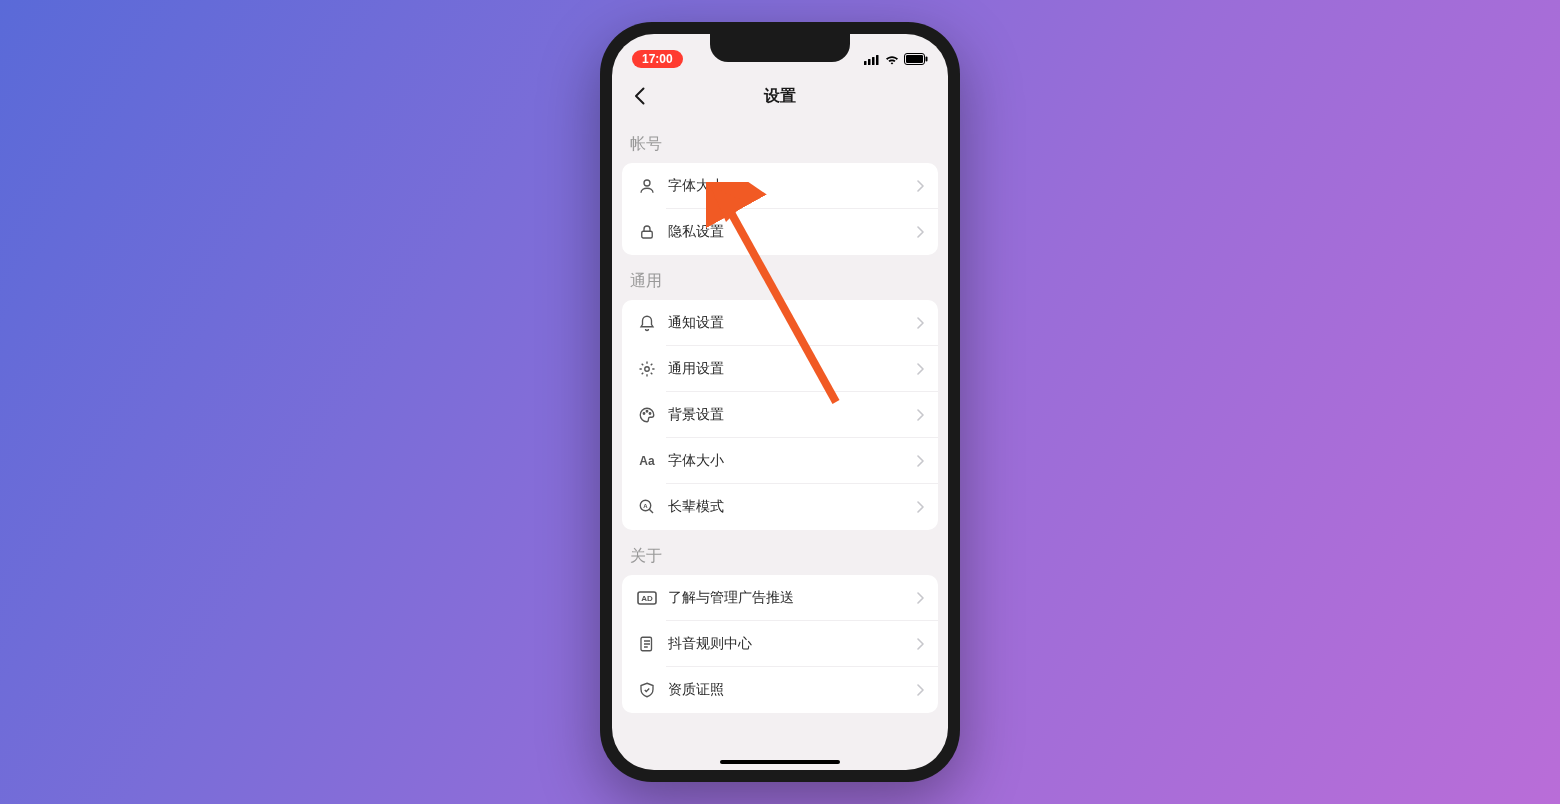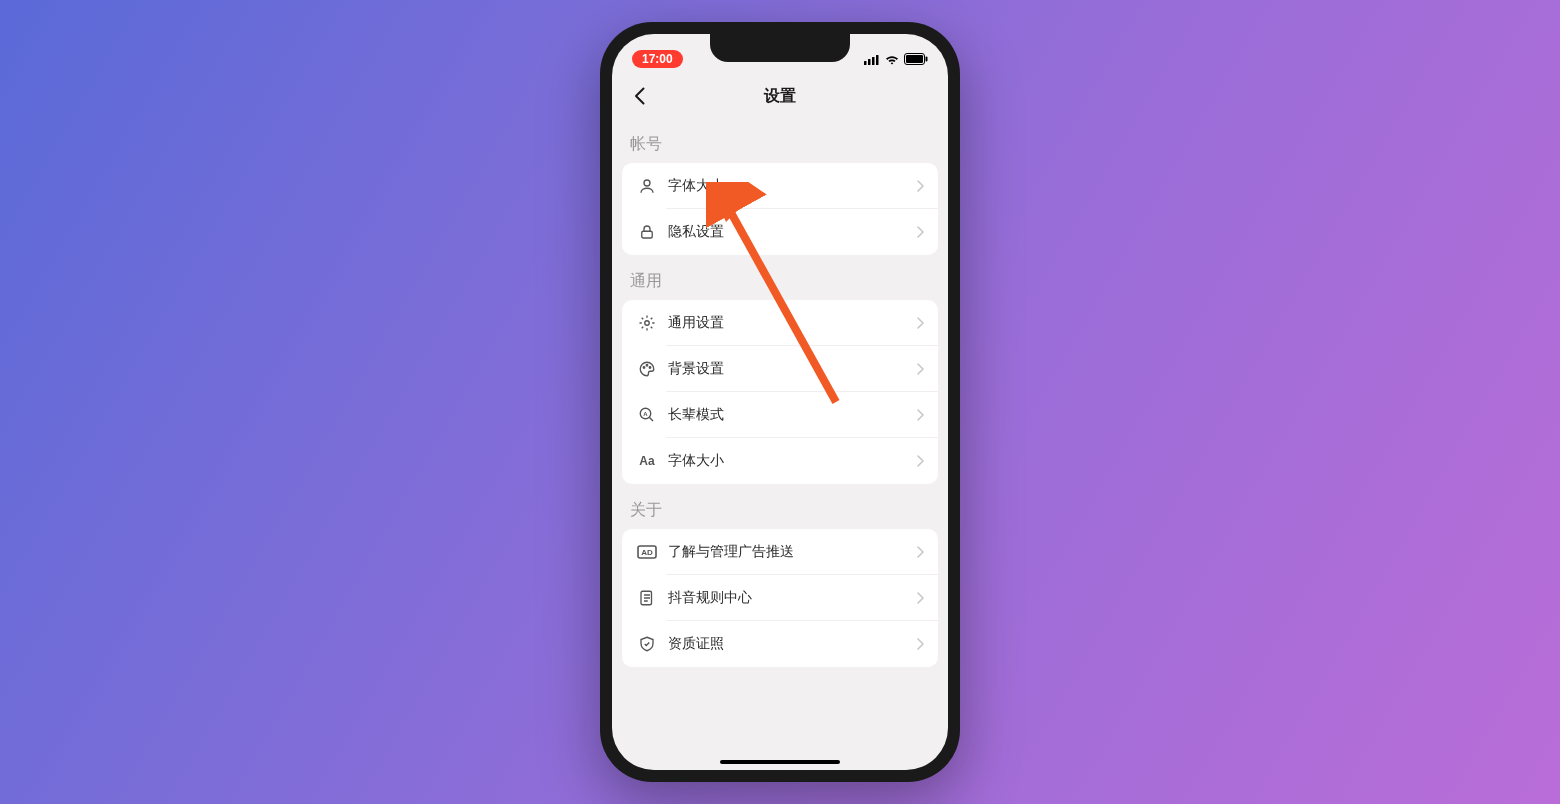--- a/index.html
+++ b/index.html
@@ -244,20 +244,34 @@
               </svg>
           </span>
         </div>
       </div>
 
       <div class="section-header">通用</div>
       <div class="section-card">
         <div class="row">
           <span class="row-icon">
             <svg width="18" height="18" viewBox="0 0 24 24" fill="none" stroke="#555" stroke-width="1.8">
+                <path d="M6 9a6 6 0 1 1 12 0v5l2 3H4l2-3V9z"></path>
+                <path d="M10 20a2 2 0 0 0 4 0"></path>
+              </svg>
+          </span>
+          <span class="row-label">通知设置</span>
+          <span class="row-chevron">
+              <svg width="7" height="12" viewBox="0 0 7 12">
+                <path d="M1 1l5 5-5 5" stroke="#c7c7cc" stroke-width="1.6" fill="none" stroke-linecap="round" stroke-linejoin="round"></path>
+              </svg>
+            </span>
+        </div>
+        <div class="row">
+          <span class="row-icon">
+            <svg width="18" height="18" viewBox="0 0 24 24" fill="none" stroke="#555" stroke-width="1.8">
                 <circle cx="12" cy="12" r="3"></circle>
                 <path d="M12 2v3M12 19v3M4.9 4.9l2.1 2.1M17 17l2.1 2.1M2 12h3M19 12h3M4.9 19.1 7 17M17 7l2.1-2.1"></path>
               </svg>
           </span>
           <span class="row-label">通用设置</span>
           <span class="row-chevron">
               <svg width="7" height="12" viewBox="0 0 7 12">
                 <path d="M1 1l5 5-5 5" stroke="#c7c7cc" stroke-width="1.6" fill="none" stroke-linecap="round" stroke-linejoin="round"></path>
               </svg>
             </span>
@@ -272,37 +286,37 @@
               </svg>
           </span>
           <span class="row-label">背景设置</span>
           <span class="row-chevron">
               <svg width="7" height="12" viewBox="0 0 7 12">
                 <path d="M1 1l5 5-5 5" stroke="#c7c7cc" stroke-width="1.6" fill="none" stroke-linecap="round" stroke-linejoin="round"></path>
               </svg>
             </span>
         </div>
         <div class="row">
+          <span class="row-text-icon">Aa</span>
+          <span class="row-label">字体大小</span>
+          <span class="row-chevron">
+              <svg width="7" height="12" viewBox="0 0 7 12">
+                <path d="M1 1l5 5-5 5" stroke="#c7c7cc" stroke-width="1.6" fill="none" stroke-linecap="round" stroke-linejoin="round"></path>
+              </svg>
+            </span>
+        </div>
+        <div class="row">
           <span class="row-icon">
             <svg width="18" height="18" viewBox="0 0 24 24" fill="none" stroke="#555" stroke-width="1.8">
                 <circle cx="10" cy="10" r="7"></circle>
                 <path d="M20 20l-5-5"></path>
                 <text x="10" y="13" font-size="8" font-weight="bold" text-anchor="middle" fill="#555" stroke="none">A</text>
               </svg>
           </span>
           <span class="row-label">长辈模式</span>
-          <span class="row-chevron">
-              <svg width="7" height="12" viewBox="0 0 7 12">
-                <path d="M1 1l5 5-5 5" stroke="#c7c7cc" stroke-width="1.6" fill="none" stroke-linecap="round" stroke-linejoin="round"></path>
-              </svg>
-            </span>
-        </div>
-        <div class="row">
-          <span class="row-text-icon">Aa</span>
-          <span class="row-label">字体大小</span>
           <span class="row-chevron">
               <svg width="7" height="12" viewBox="0 0 7 12">
                 <path d="M1 1l5 5-5 5" stroke="#c7c7cc" stroke-width="1.6" fill="none" stroke-linecap="round" stroke-linejoin="round"></path>
               </svg>
             </span>
         </div>
       </div>
 
       <div class="section-header">关于</div>
       <div class="section-card">

